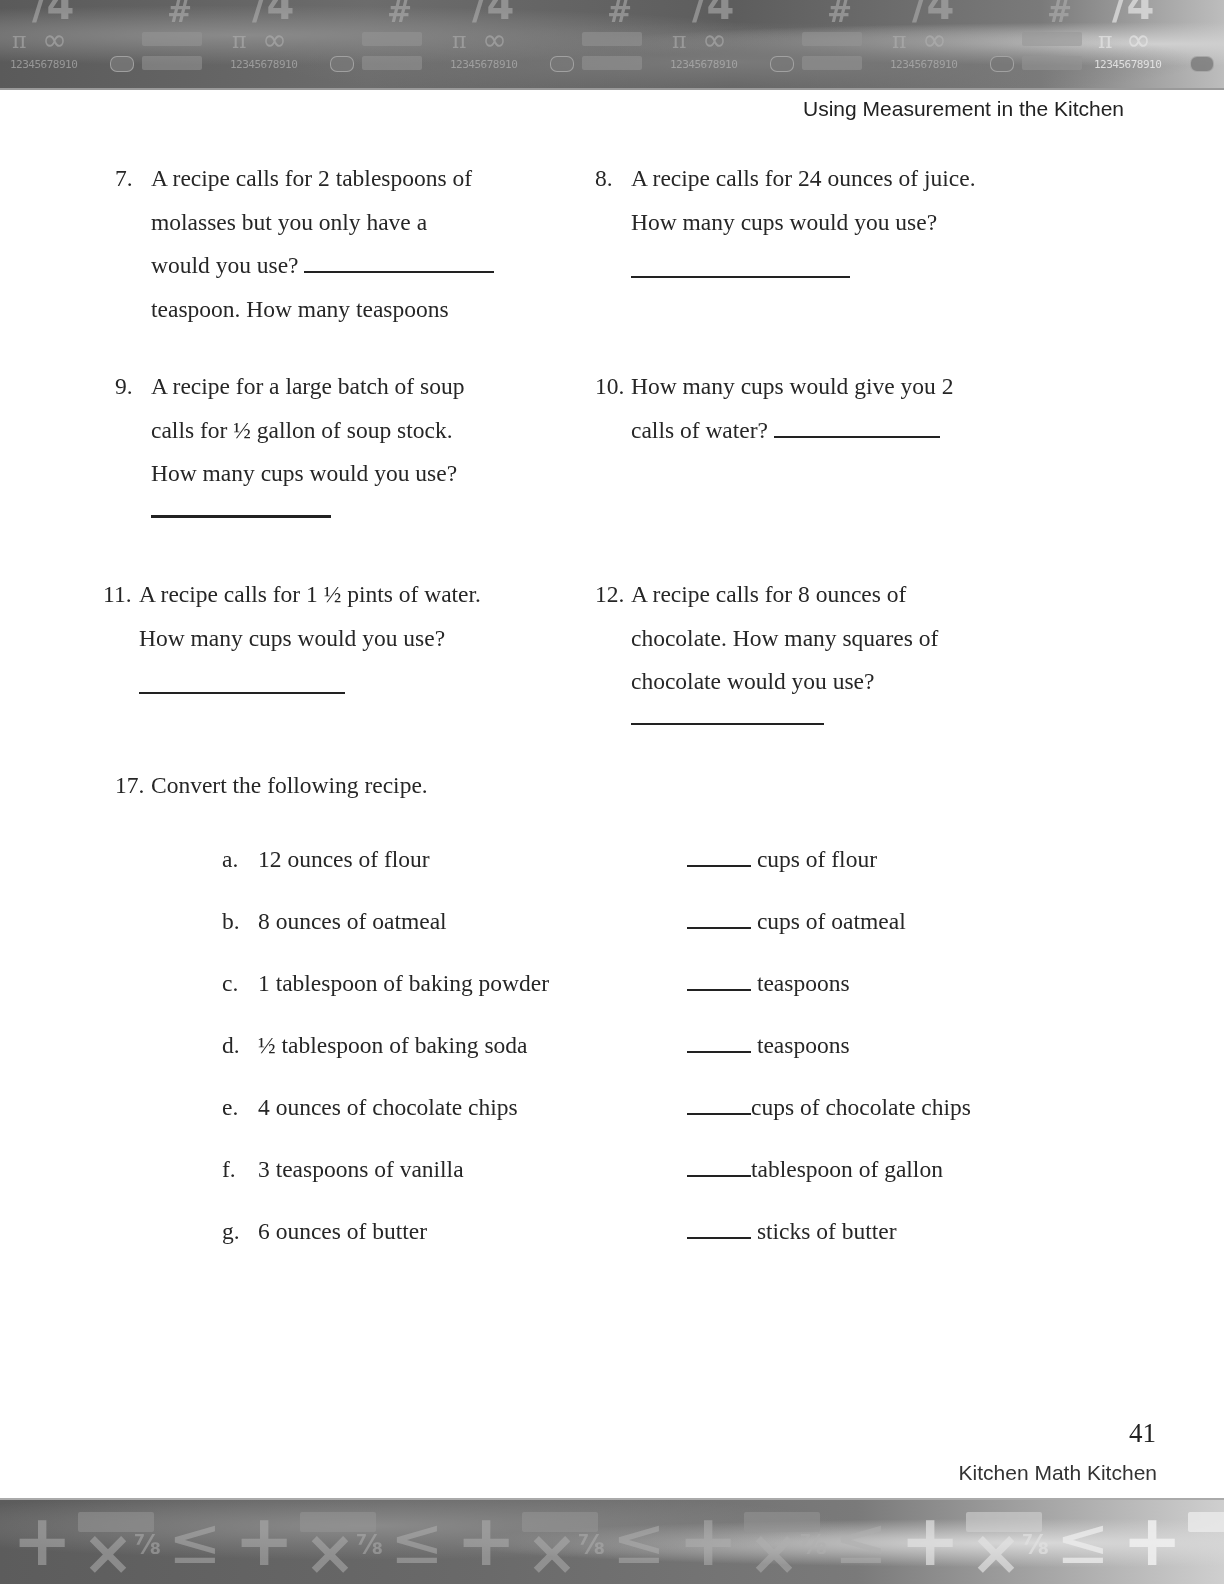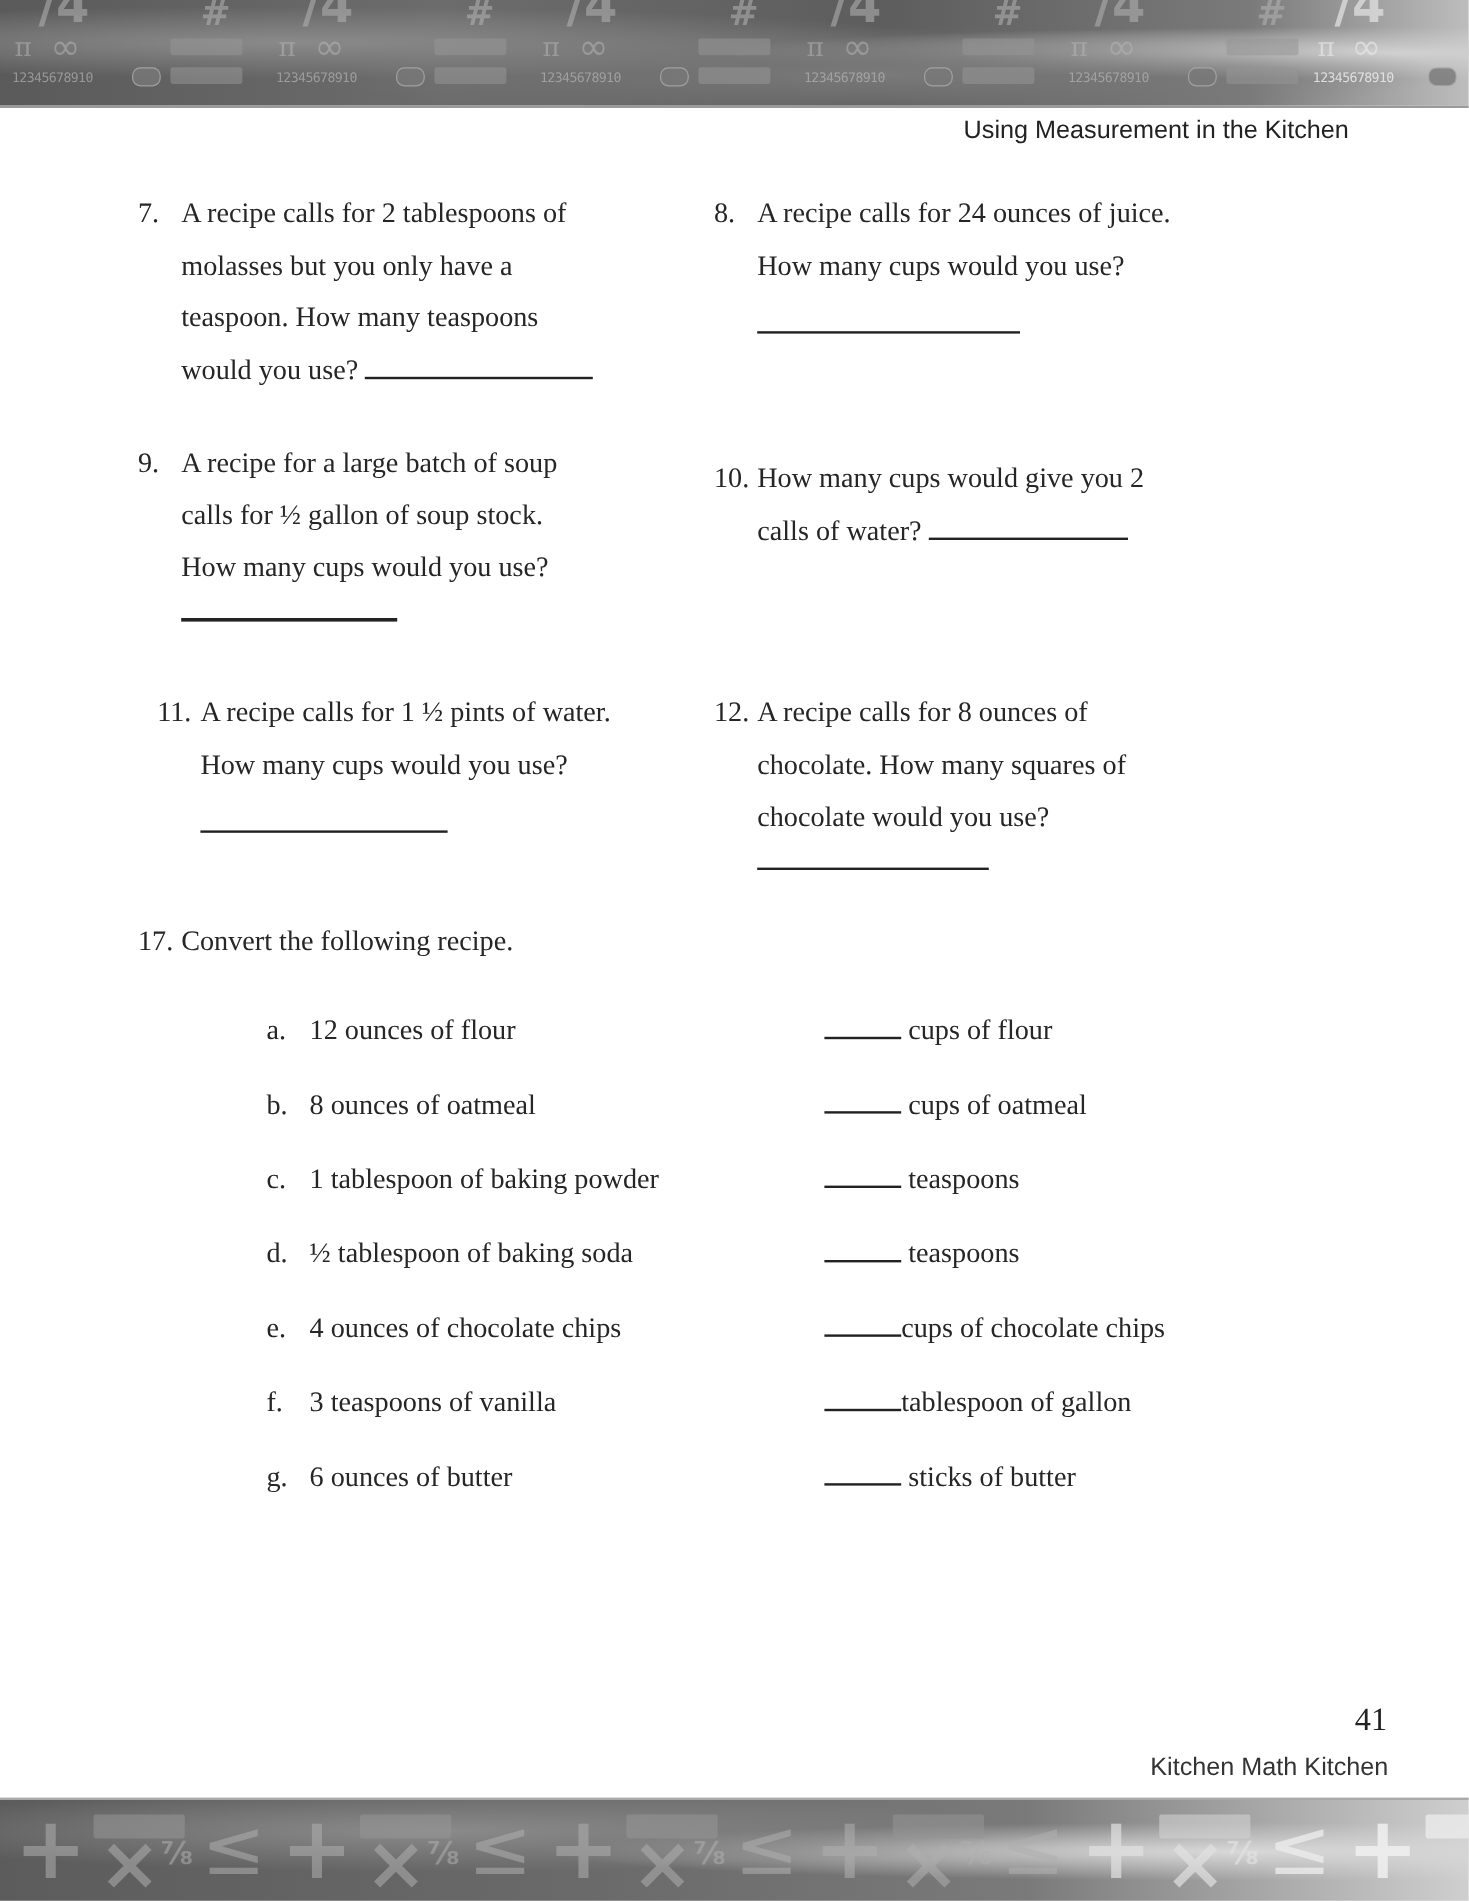--- a/index.html
+++ b/index.html
@@ -111,22 +111,22 @@
   </div>
 </div>
 
 <div class="header-title">Using Measurement in the Kitchen</div>
 
 <div class="q" style="left:115px;top:157px;width:440px">
   <span class="num">7.</span>
   <div class="body">
     <div>A recipe calls for 2 tablespoons of</div>
     <div>molasses but you only have a</div>
+    <div style="white-space:nowrap"><span>would you use?</span> <span class="blank" style="width:190px"></span></div>
     <div>teaspoon.  How many teaspoons</div>
-    <div style="white-space:nowrap"><span>would you use?</span> <span class="blank" style="width:190px"></span></div>
   </div>
 </div>
 
 <div class="q" style="left:595px;top:157px;width:460px">
   <span class="num">8.</span>
   <div class="body">
     <div>A recipe calls for 24 ounces of juice.</div>
     <div>How many cups would you use?</div>
     <div style="height:43px;position:relative">
         <span class="blank-line" style="position:absolute;left:0;top:32px;width:219px"></span>
@@ -139,29 +139,29 @@
   <div class="body">
     <div>A recipe for a large batch of soup</div>
     <div>calls for ½ gallon of soup stock.</div>
     <div>How many cups would you use?</div>
     <div style="height:43px;position:relative">
         <span class="blank-line" style="position:absolute;left:0;top:19px;width:180px;border-bottom-width:3px"></span>
       </div>
   </div>
 </div>
 
-<div class="q" style="left:595px;top:378px;width:460px">
+<div class="q" style="left:595px;top:365px;width:460px">
   <span class="num">10.</span>
   <div class="body">
     <div>How many cups would give you 2</div>
     <div style="white-space:nowrap"><span>calls of water?</span> <span class="blank" style="width:166px"></span></div>
   </div>
 </div>
 
-<div class="q" style="left:131px;top:573px;width:470px">
+<div class="q" style="left:103px;top:573px;width:470px">
   <span class="num">11.</span>
   <div class="body">
     <div style="white-space:nowrap">A recipe calls for 1 ½ pints of water.</div>
     <div>How many cups would you use?</div>
     <div style="height:43px;position:relative">
         <span class="blank-line" style="position:absolute;left:0;top:32px;width:206px"></span>
       </div>
   </div>
 </div>
 

